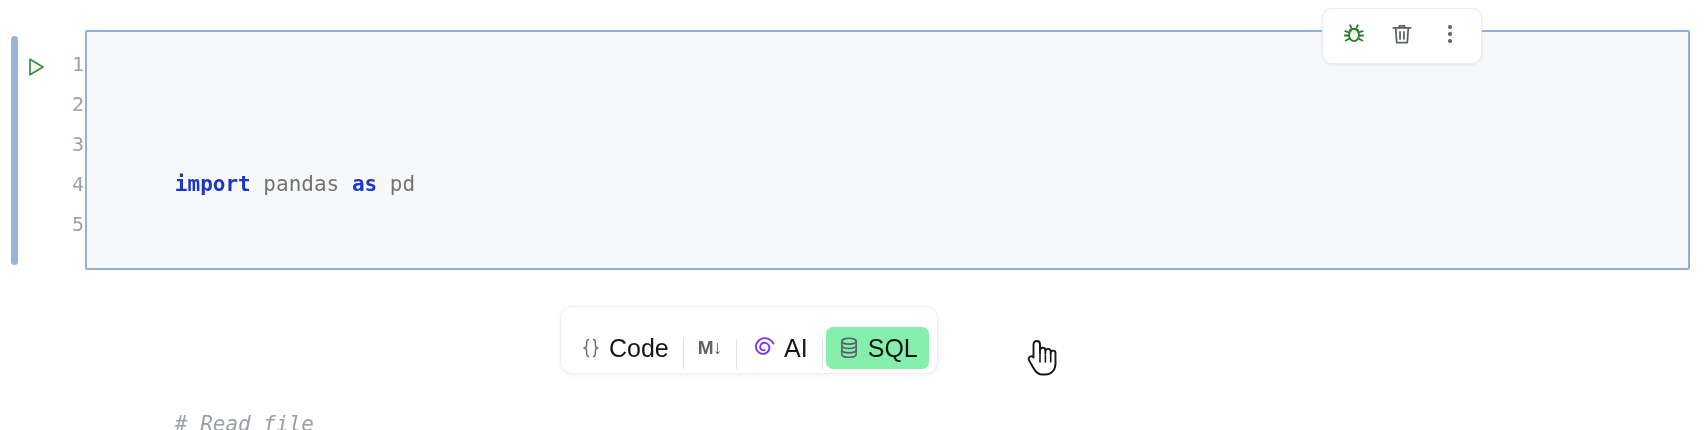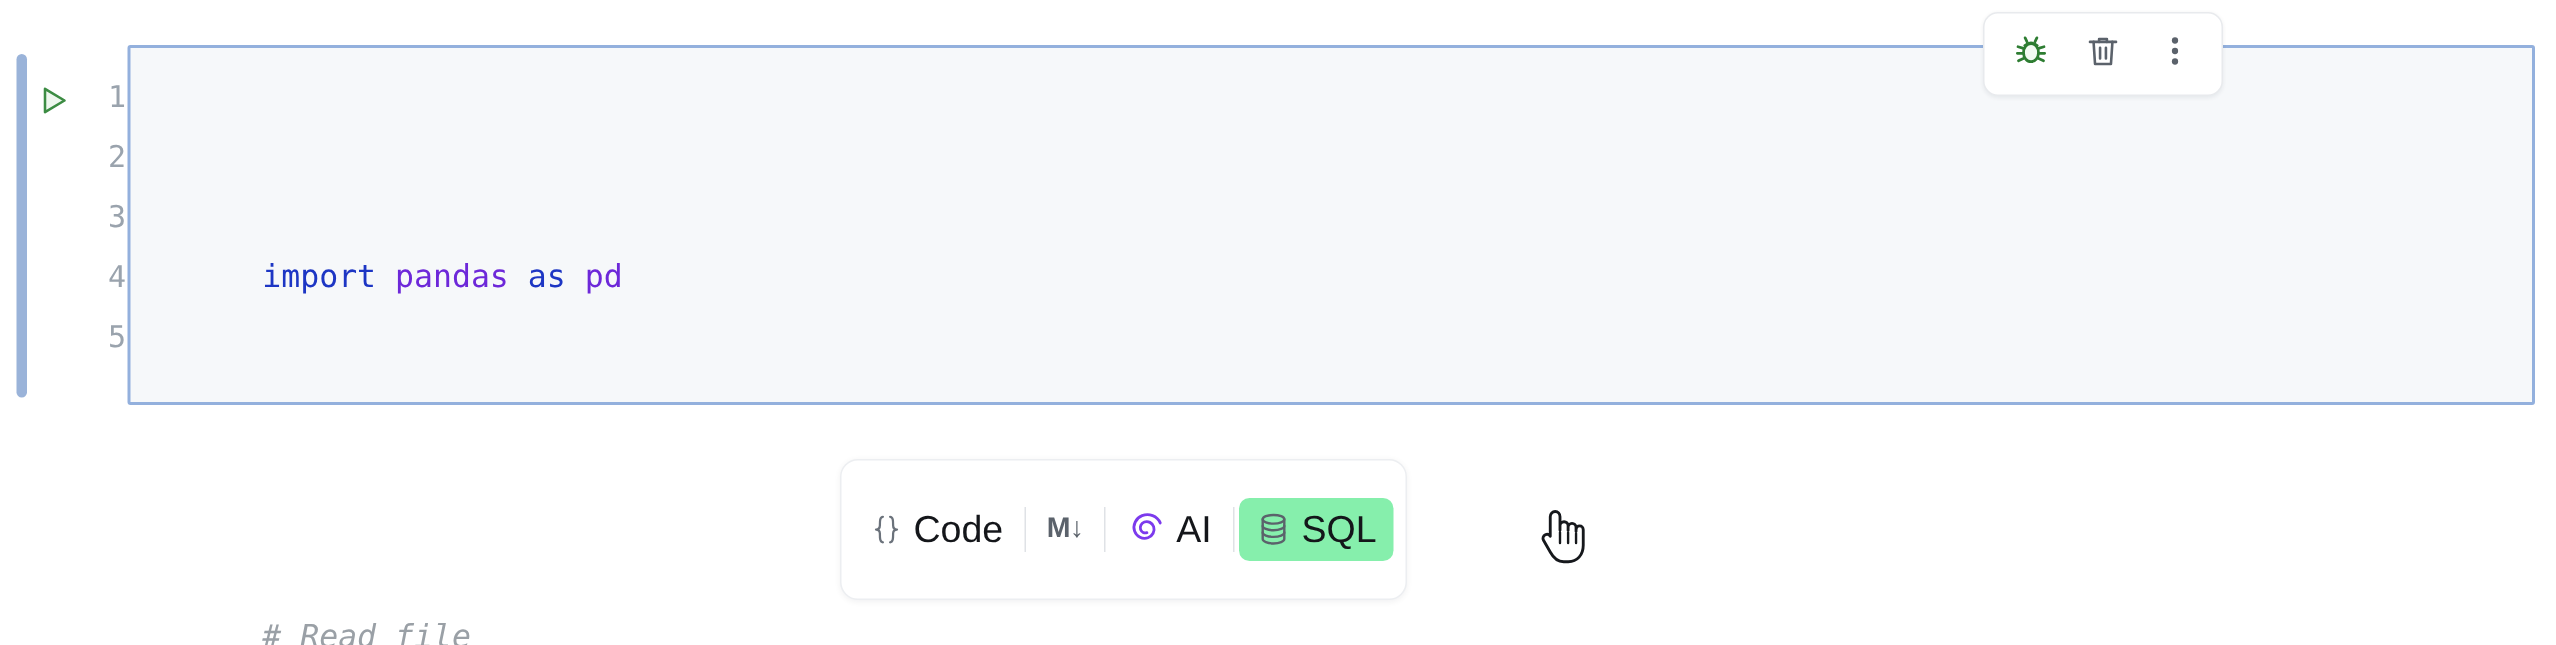--- a/index.html
+++ b/index.html
@@ -81,23 +81,23 @@
     position: absolute;
     left: 99px;
     top: 44px;
     font-family: "DejaVu Sans Mono", "Liberation Mono", monospace;
     font-size: 21px;
     line-height: 40px;
     color: #1b1b1b;
     white-space: pre;
   }
   .code .line { height: 40px; }
-  .tok-kw      { color: #1d36c4; font-weight: normal; }
+  .tok-kw      { color: #1d36c4; font-weight: bold; }
   .tok-comment { color: #9aa0a6; font-style: italic; }
-  .tok-plain   { color: #6d28d9; }
+  .tok-plain   { color: #737373; }
 
   
   .cell-toolbar {
     position: absolute;
     left: 1322px;
     top: 8px;
     height: 54px;
     padding: 0 10px;
     display: flex;
     align-items: center;
@@ -117,22 +117,22 @@
     cursor: pointer;
   }
 
   
   .insert-bar {
     position: absolute;
     left: 560px;
     top: 306px;
     height: 58px;
     display: flex;
-    align-items: center;
-    padding: 17px 8px;
+    align-items: flex-end;
+    padding: 4px 8px;
     background: #ffffff;
     border: 1px solid #eceef1;
     border-radius: 12px;
     box-shadow: 0 1px 4px rgba(16,24,40,0.06);
   }
   .ins-btn {
     display: flex;
     align-items: center;
     gap: 7px;
     height: 42px;

